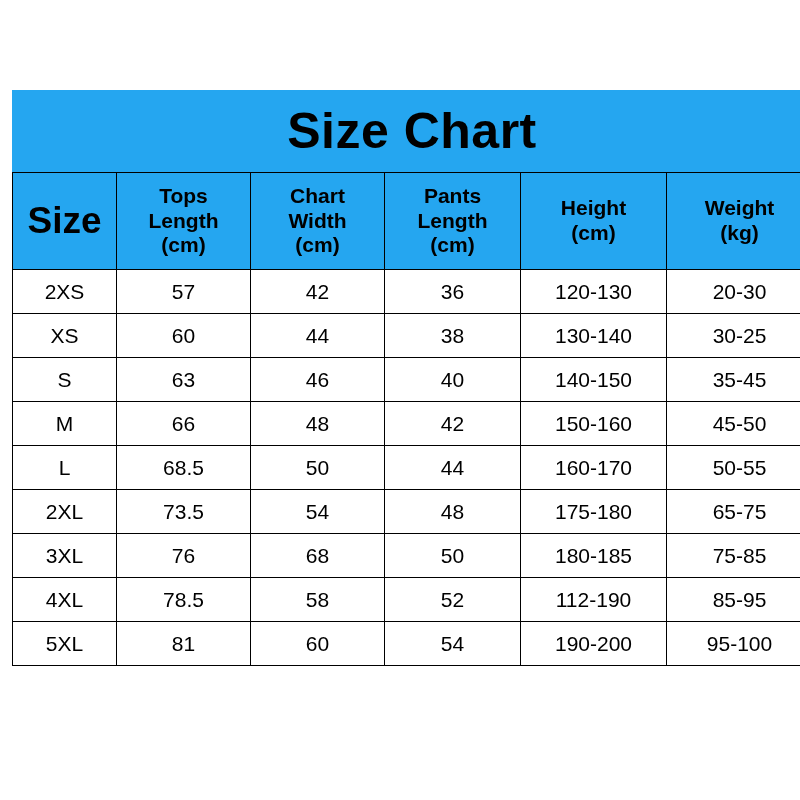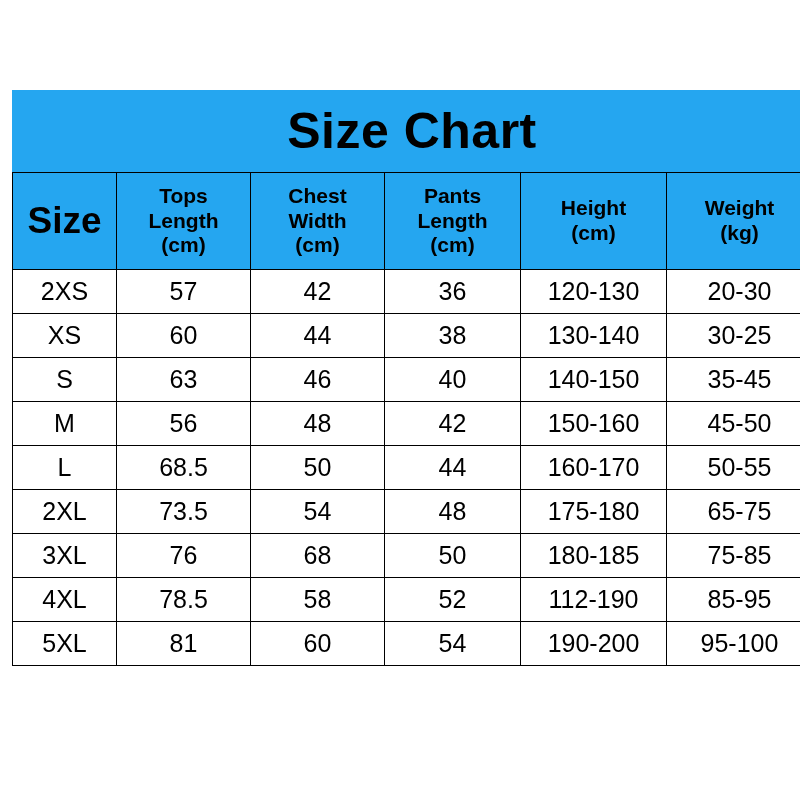--- a/index.html
+++ b/index.html
@@ -62,21 +62,21 @@
     font-size: 21px;
     line-height: 1.18;
     height: 92px;
     padding: 2px 2px;
   }
   table.size-chart thead th.size-head {
     font-size: 37px;
   }
   table.size-chart tbody td {
     background: #ffffff;
-    font-size: 25px;
+    font-size: 21px;
     height: 43px;
     padding: 0;
     font-weight: normal;
   }
   .col-size   { width: 104px; }
   .col-tops   { width: 134px; }
   .col-chest  { width: 134px; }
   .col-pants  { width: 136px; }
   .col-height { width: 146px; }
   .col-weight { width: 146px; }
@@ -105,21 +105,21 @@
         <tr>
           <th class="size-head">
             <span class="hcell-line">Size</span>
           </th>
           <th>
             <span class="hcell-line">Tops</span>
             <span class="hcell-line">Length</span>
             <span class="hcell-line">(cm)</span>
           </th>
           <th>
-            <span class="hcell-line">Chest</span>
+            <span class="hcell-line">Chart</span>
             <span class="hcell-line">Width</span>
             <span class="hcell-line">(cm)</span>
           </th>
           <th>
             <span class="hcell-line">Pants</span>
             <span class="hcell-line">Length</span>
             <span class="hcell-line">(cm)</span>
           </th>
           <th>
             <span class="hcell-line">Height</span>
@@ -151,21 +151,21 @@
           <tr>
             <td>S</td>
             <td>63</td>
             <td>46</td>
             <td>40</td>
             <td>140-150</td>
             <td>35-45</td>
           </tr>
           <tr>
             <td>M</td>
-            <td>56</td>
+            <td>66</td>
             <td>48</td>
             <td>42</td>
             <td>150-160</td>
             <td>45-50</td>
           </tr>
           <tr>
             <td>L</td>
             <td>68.5</td>
             <td>50</td>
             <td>44</td>

